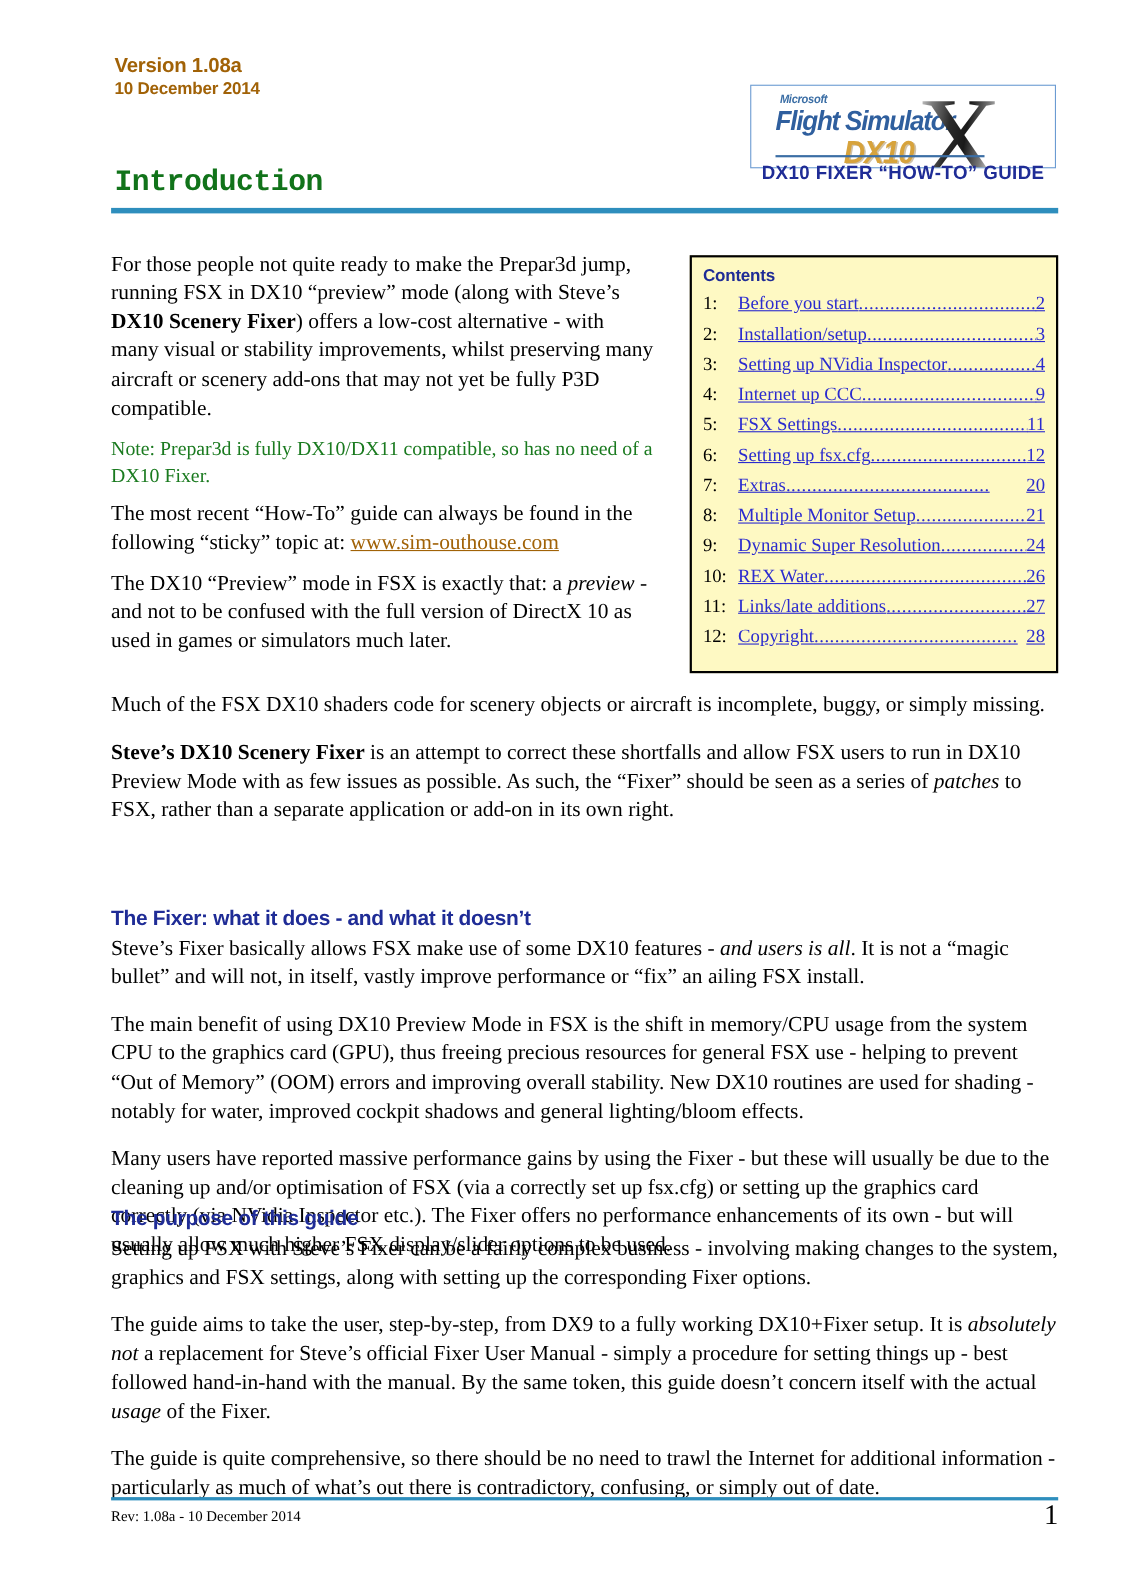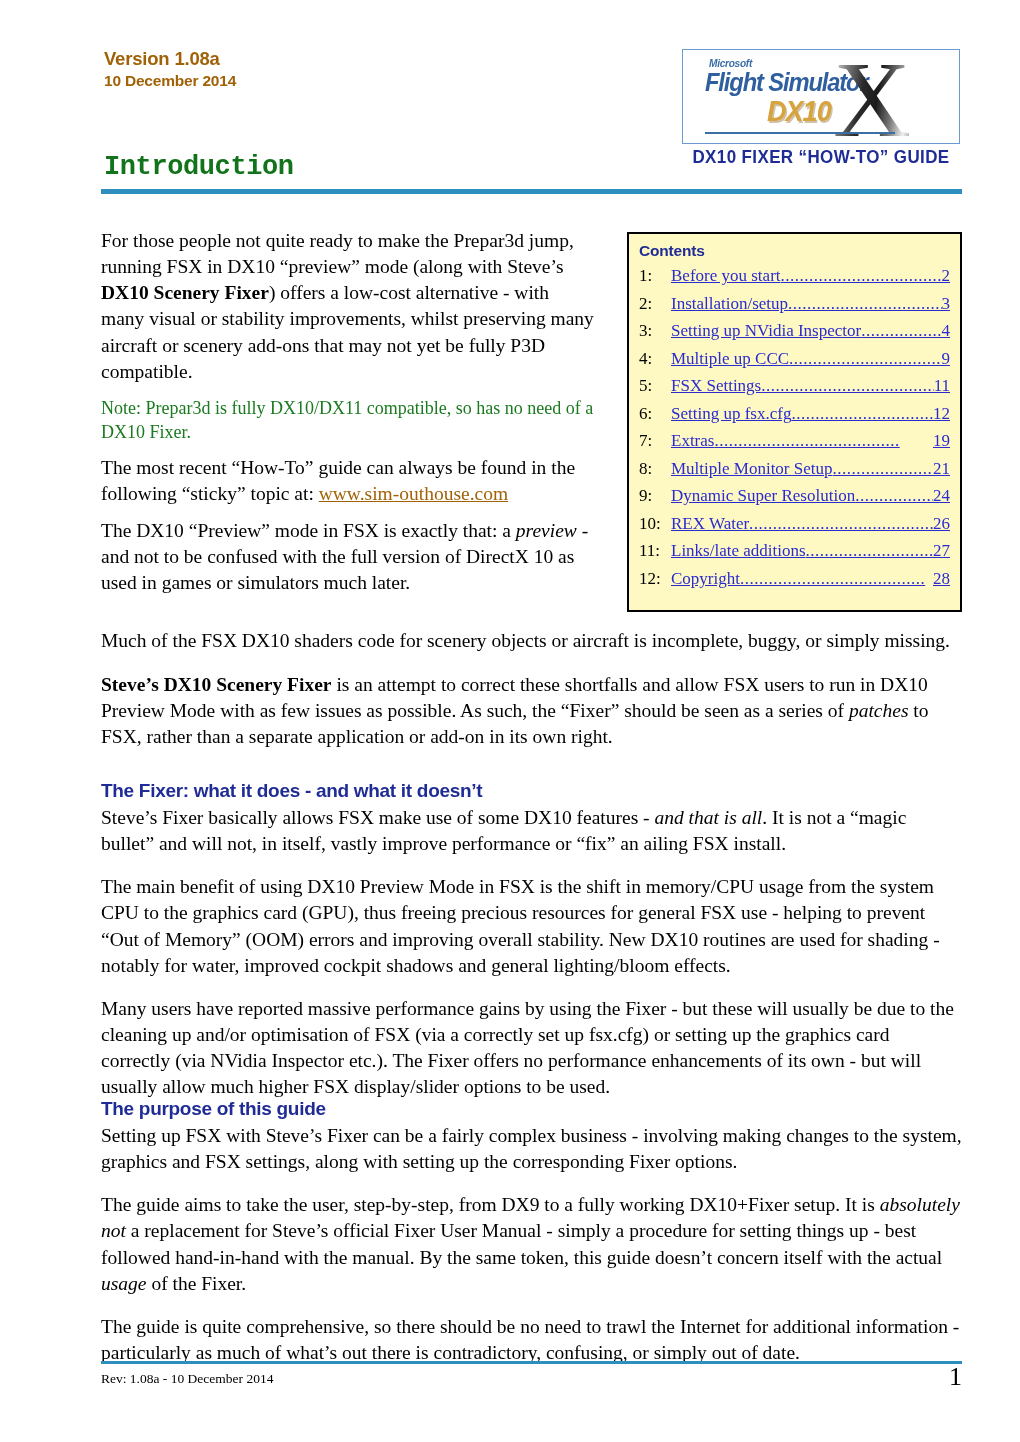--- a/index.html
+++ b/index.html
@@ -58,25 +58,26 @@
   
   .logo-wrap {
     position: absolute;
     left: 682px;
     top: 49px;
     width: 280px;
   }
   .logo-box {
     position: relative;
     width: 278px;
-    height: 95px;
+    height: 76px;
     border: 1.5px solid #6b9bd2;
     background: #ffffff;
     box-sizing: border-box;
     overflow: hidden;
+    margin-top: 28px;
   }
   .logo-ms {
     position: absolute;
     left: 26px;
     top: 7px;
     font-family: "Liberation Sans", "DejaVu Sans", sans-serif;
     font-size: 11px;
     font-weight: bold;
     font-style: italic;
     color: #3b6ea5;
@@ -309,41 +310,41 @@
           <a class="toc-page" href="#">3</a>
         </div>
         <div class="toc-row">
           <span class="toc-num">3:</span>
           <a class="toc-link" href="#">Setting up NVidia Inspector</a>
           <span class="toc-dots"> .......................................</span>
           <a class="toc-page" href="#">4</a>
         </div>
         <div class="toc-row">
           <span class="toc-num">4:</span>
-          <a class="toc-link" href="#">Multiple up CCC</a>
+          <a class="toc-link" href="#">Internet up CCC</a>
           <span class="toc-dots"> .......................................</span>
           <a class="toc-page" href="#">9</a>
         </div>
         <div class="toc-row">
           <span class="toc-num">5:</span>
           <a class="toc-link" href="#">FSX Settings</a>
           <span class="toc-dots"> .......................................</span>
           <a class="toc-page" href="#">11</a>
         </div>
         <div class="toc-row">
           <span class="toc-num">6:</span>
           <a class="toc-link" href="#">Setting up fsx.cfg</a>
           <span class="toc-dots"> .......................................</span>
           <a class="toc-page" href="#">12</a>
         </div>
         <div class="toc-row">
           <span class="toc-num">7:</span>
           <a class="toc-link" href="#">Extras</a>
           <span class="toc-dots"> .......................................</span>
-          <a class="toc-page" href="#">19</a>
+          <a class="toc-page" href="#">20</a>
         </div>
         <div class="toc-row">
           <span class="toc-num">8:</span>
           <a class="toc-link" href="#">Multiple Monitor Setup</a>
           <span class="toc-dots"> .......................................</span>
           <a class="toc-page" href="#">21</a>
         </div>
         <div class="toc-row">
           <span class="toc-num">9:</span>
           <a class="toc-link" href="#">Dynamic Super Resolution</a>
@@ -376,23 +377,23 @@
     <p class="body note">Note: Prepar3d is fully DX10/DX11 compatible, so has no need of a DX10 Fixer.</p>
     <p class="body"><span>The most recent “How-To” guide can always be found in the following “sticky” topic at: </span><a class="inline-link" href="#">www.sim-outhouse.com</a></p>
     <p class="body"><span>The DX10 “Preview” mode in FSX is exactly that: a </span><i>preview</i><span> - and not to be confused with the full version of DirectX 10 as used in games or simulators much later.</span></p>
   </div>
 
   <div class="full" style="top:628px;">
     <p class="body">Much of the FSX DX10 shaders code for scenery objects or aircraft is incomplete, buggy, or simply missing.</p>
     <p class="body" style="margin-top:18px;"><b>Steve’s DX10 Scenery Fixer</b><span> is an attempt to correct these shortfalls and allow FSX users to run in DX10 Preview Mode with as few issues as possible. As such, the “Fixer” should be seen as a series of </span><i>patches</i><span> to FSX, rather than a separate application or add-on in its own right.</span></p>
   </div>
 
-  <div class="full" style="top:780px;">
+  <div class="full" style="top:825px;">
     <h2 class="sub">The Fixer: what it does - and what it doesn’t</h2>
-    <p class="body"><span>Steve’s Fixer basically allows FSX make use of some DX10 features - </span><i>and that is all</i><span>. It is not a “magic bullet” and will not, in itself, vastly improve performance or “fix” an ailing FSX install.</span></p>
+    <p class="body"><span>Steve’s Fixer basically allows FSX make use of some DX10 features - </span><i>and users is all</i><span>. It is not a “magic bullet” and will not, in itself, vastly improve performance or “fix” an ailing FSX install.</span></p>
     <p class="body" style="margin-top:17px;">The main benefit of using DX10 Preview Mode in FSX is the shift in memory/CPU usage from the system CPU to the graphics card (GPU), thus freeing precious resources for general FSX use - helping to prevent “Out of Memory” (OOM) errors and improving overall stability. New DX10 routines are used for shading - notably for water, improved cockpit shadows and general lighting/bloom effects.</p>
     <p class="body" style="margin-top:17px;">Many users have reported massive performance gains by using the Fixer - but these will usually be due to the cleaning up and/or optimisation of FSX (via a correctly set up fsx.cfg) or setting up the graphics card correctly (via NVidia Inspector etc.). The Fixer offers no performance enhancements of its own - but will usually allow much higher FSX display/slider options to be used.</p>
   </div>
 
   <div class="full" style="top:1098px;">
     <h2 class="sub">The purpose of this guide</h2>
     <p class="body">Setting up FSX with Steve’s Fixer can be a fairly complex business - involving making changes to the system, graphics and FSX settings, along with setting up the corresponding Fixer options.</p>
     <p class="body" style="margin-top:17px;"><span>The guide aims to take the user, step-by-step, from DX9 to a fully working DX10+Fixer setup. It is </span><i>absolutely not</i><span> a replacement for Steve’s official Fixer User Manual - simply a procedure for setting things up - best followed hand-in-hand with the manual. By the same token, this guide doesn’t concern itself with the actual </span><i>usage</i><span> of the Fixer.</span></p>
     <p class="body" style="margin-top:17px;">The guide is quite comprehensive, so there should be no need to trawl the Internet for additional information - particularly as much of what’s out there is contradictory, confusing, or simply out of date.</p>
   </div>

